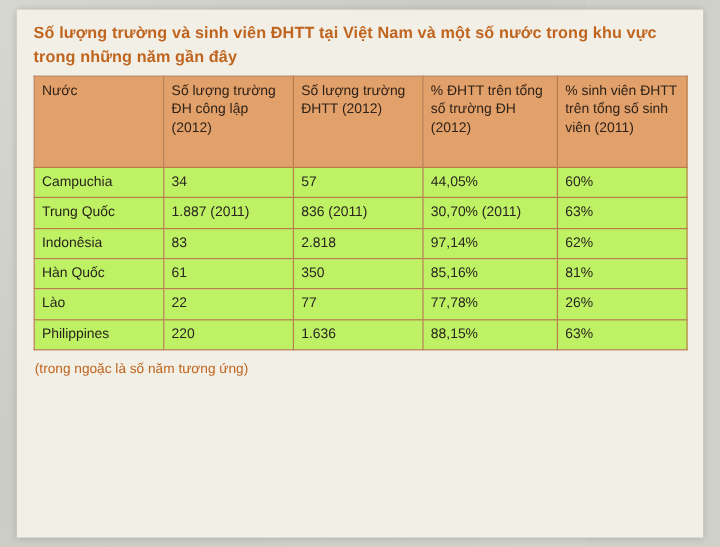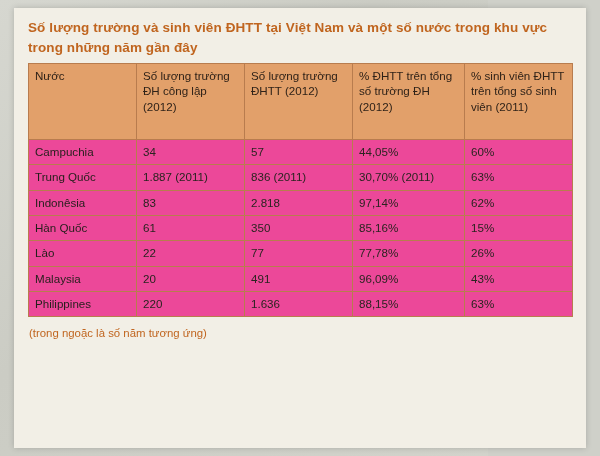--- a/index.html
+++ b/index.html
@@ -53,21 +53,21 @@
   }
   thead th {
     background: #e2a06a;
     color: #2f2218;
     font-weight: normal;
     text-align: left;
     height: 66px;
     vertical-align: top;
   }
   tbody td {
-    background: #ec4899;
+    background: #bef264;
     height: 15px;
   }
   tbody tr td:first-child {
     color: #241f1b;
   }
   col.c0 { width: 108px; }
   col.c1 { width: 108px; }
   col.c2 { width: 108px; }
   col.c3 { width: 112px; }
   col.c4 { width: 108px; }
@@ -124,35 +124,28 @@
           <td>83</td>
           <td>2.818</td>
           <td>97,14%</td>
           <td>62%</td>
         </tr>
         <tr>
           <td>Hàn Quốc</td>
           <td>61</td>
           <td>350</td>
           <td>85,16%</td>
-          <td>15%</td>
+          <td>81%</td>
         </tr>
         <tr>
           <td>Lào</td>
           <td>22</td>
           <td>77</td>
           <td>77,78%</td>
           <td>26%</td>
-        </tr>
-        <tr>
-          <td>Malaysia</td>
-          <td>20</td>
-          <td>491</td>
-          <td>96,09%</td>
-          <td>43%</td>
         </tr>
         <tr>
           <td>Philippines</td>
           <td>220</td>
           <td>1.636</td>
           <td>88,15%</td>
           <td>63%</td>
         </tr>
       </tbody>
     </table>

